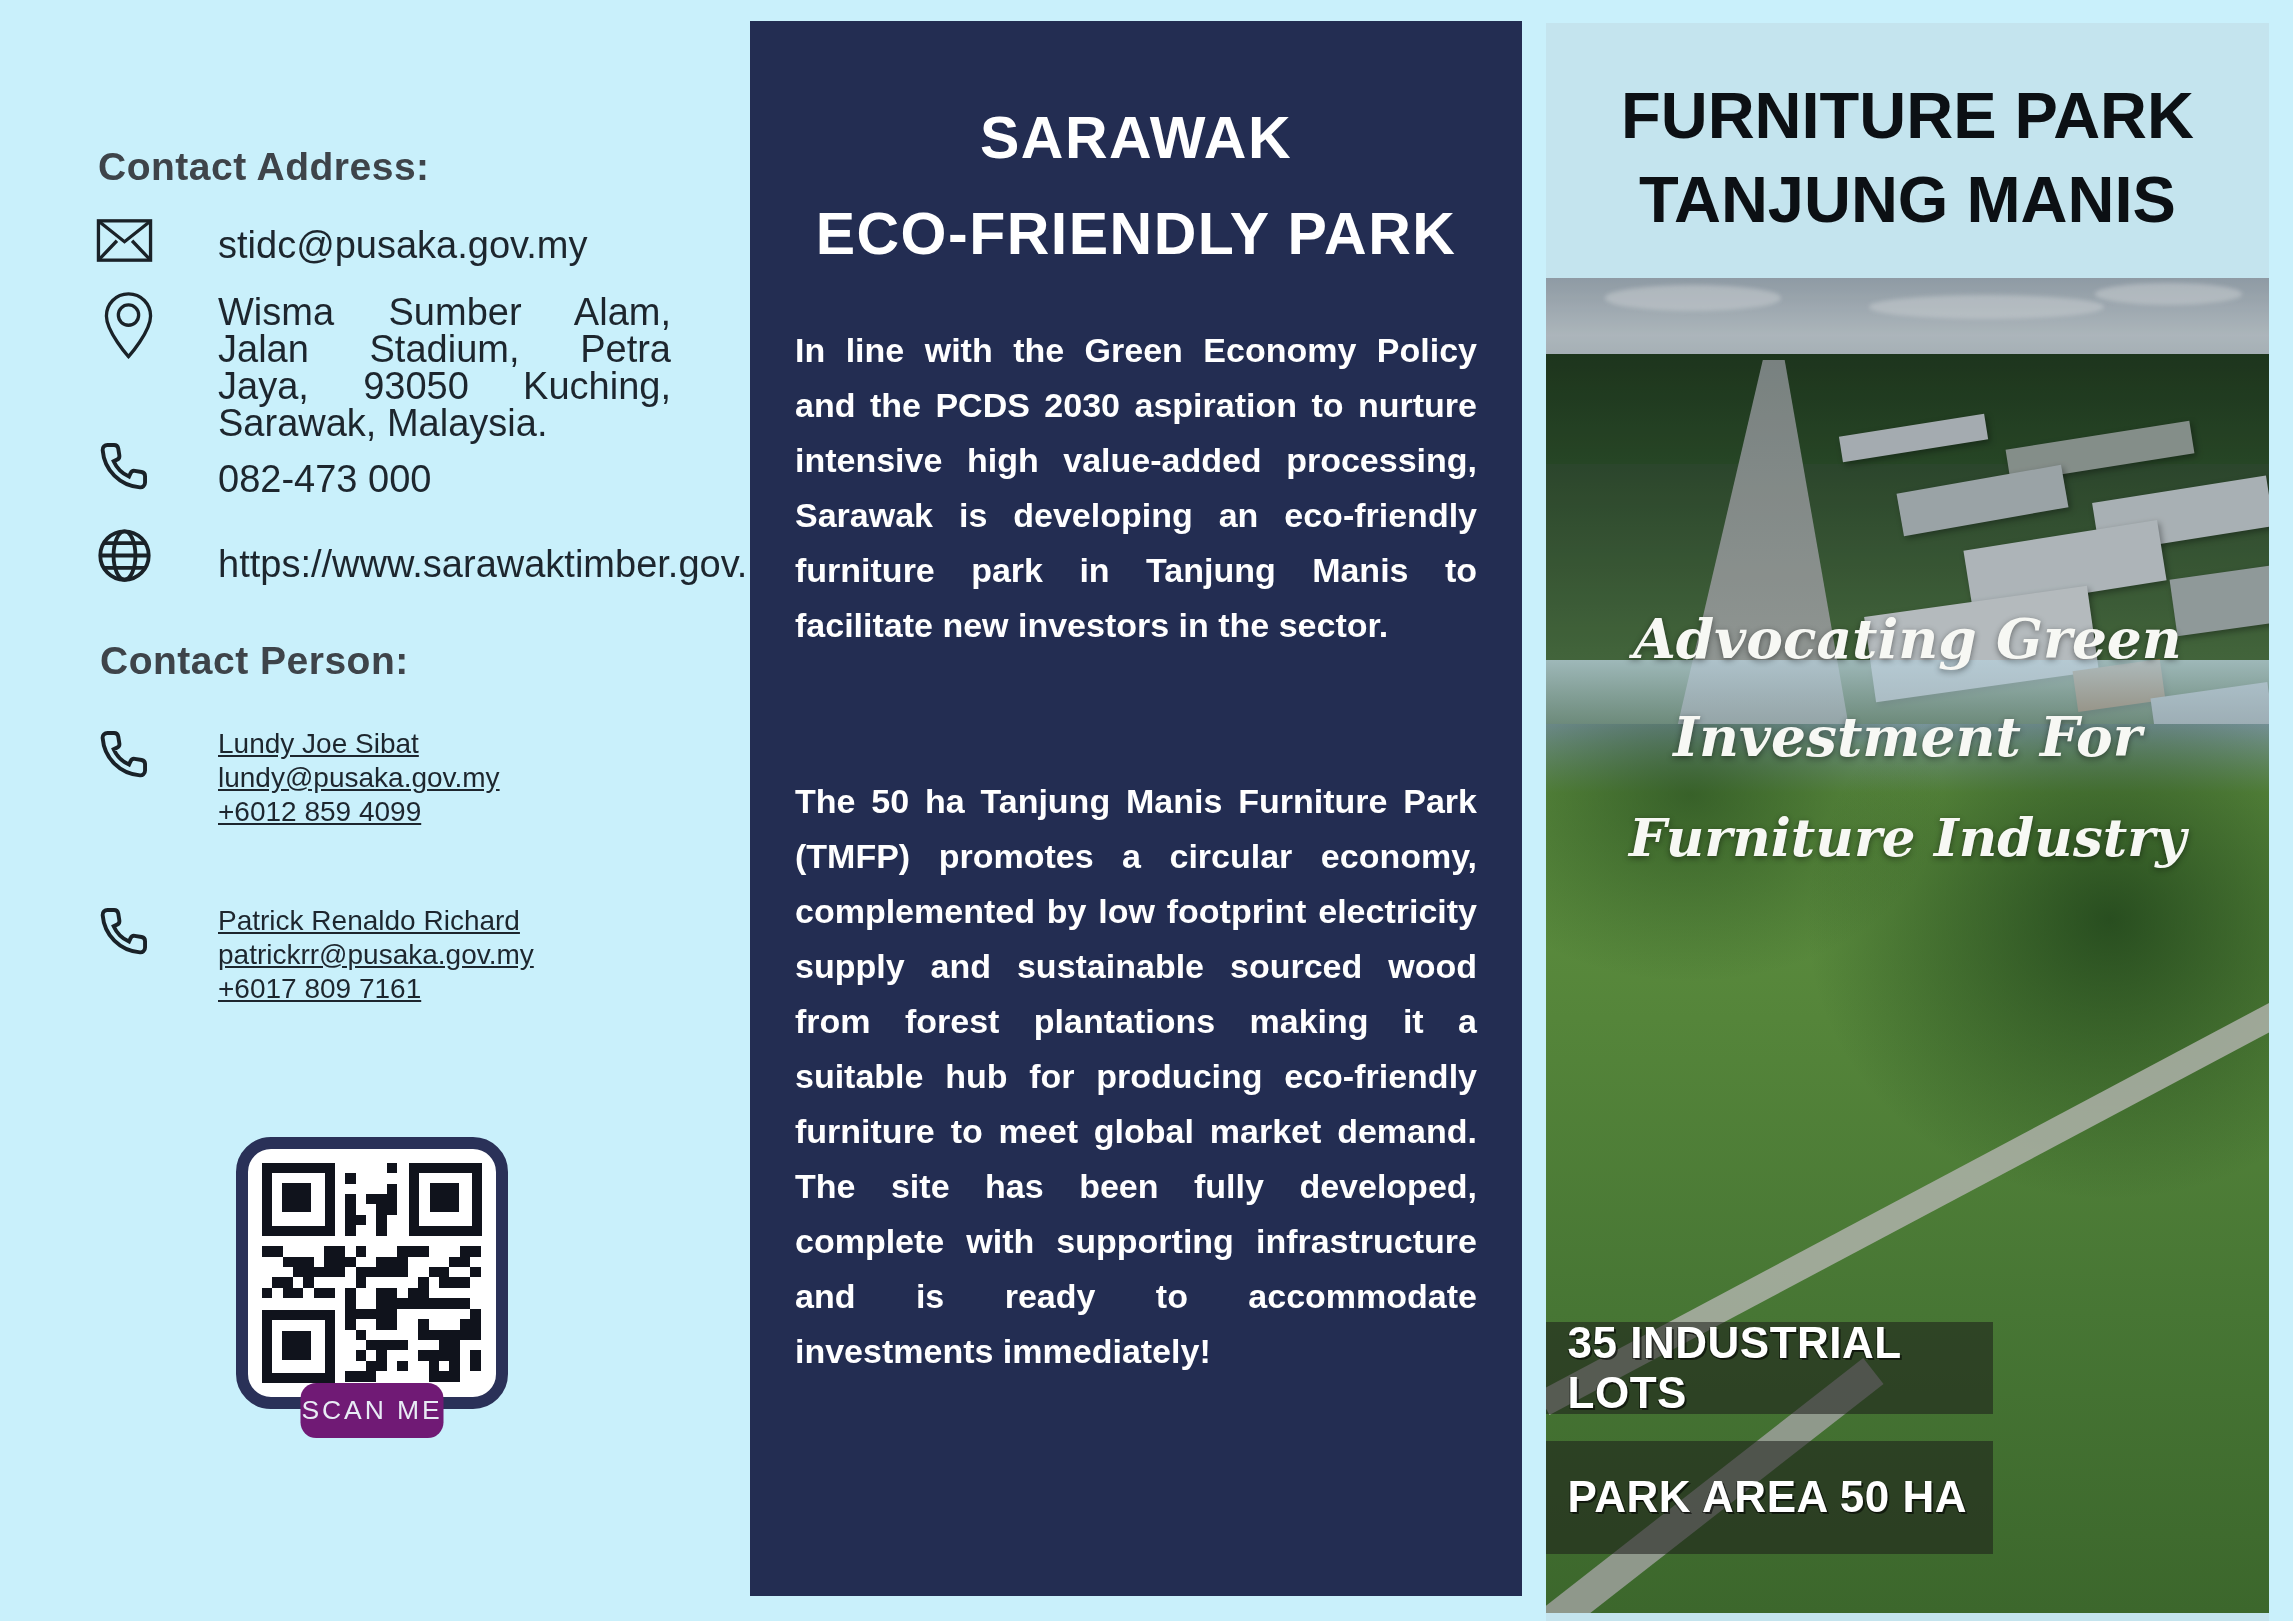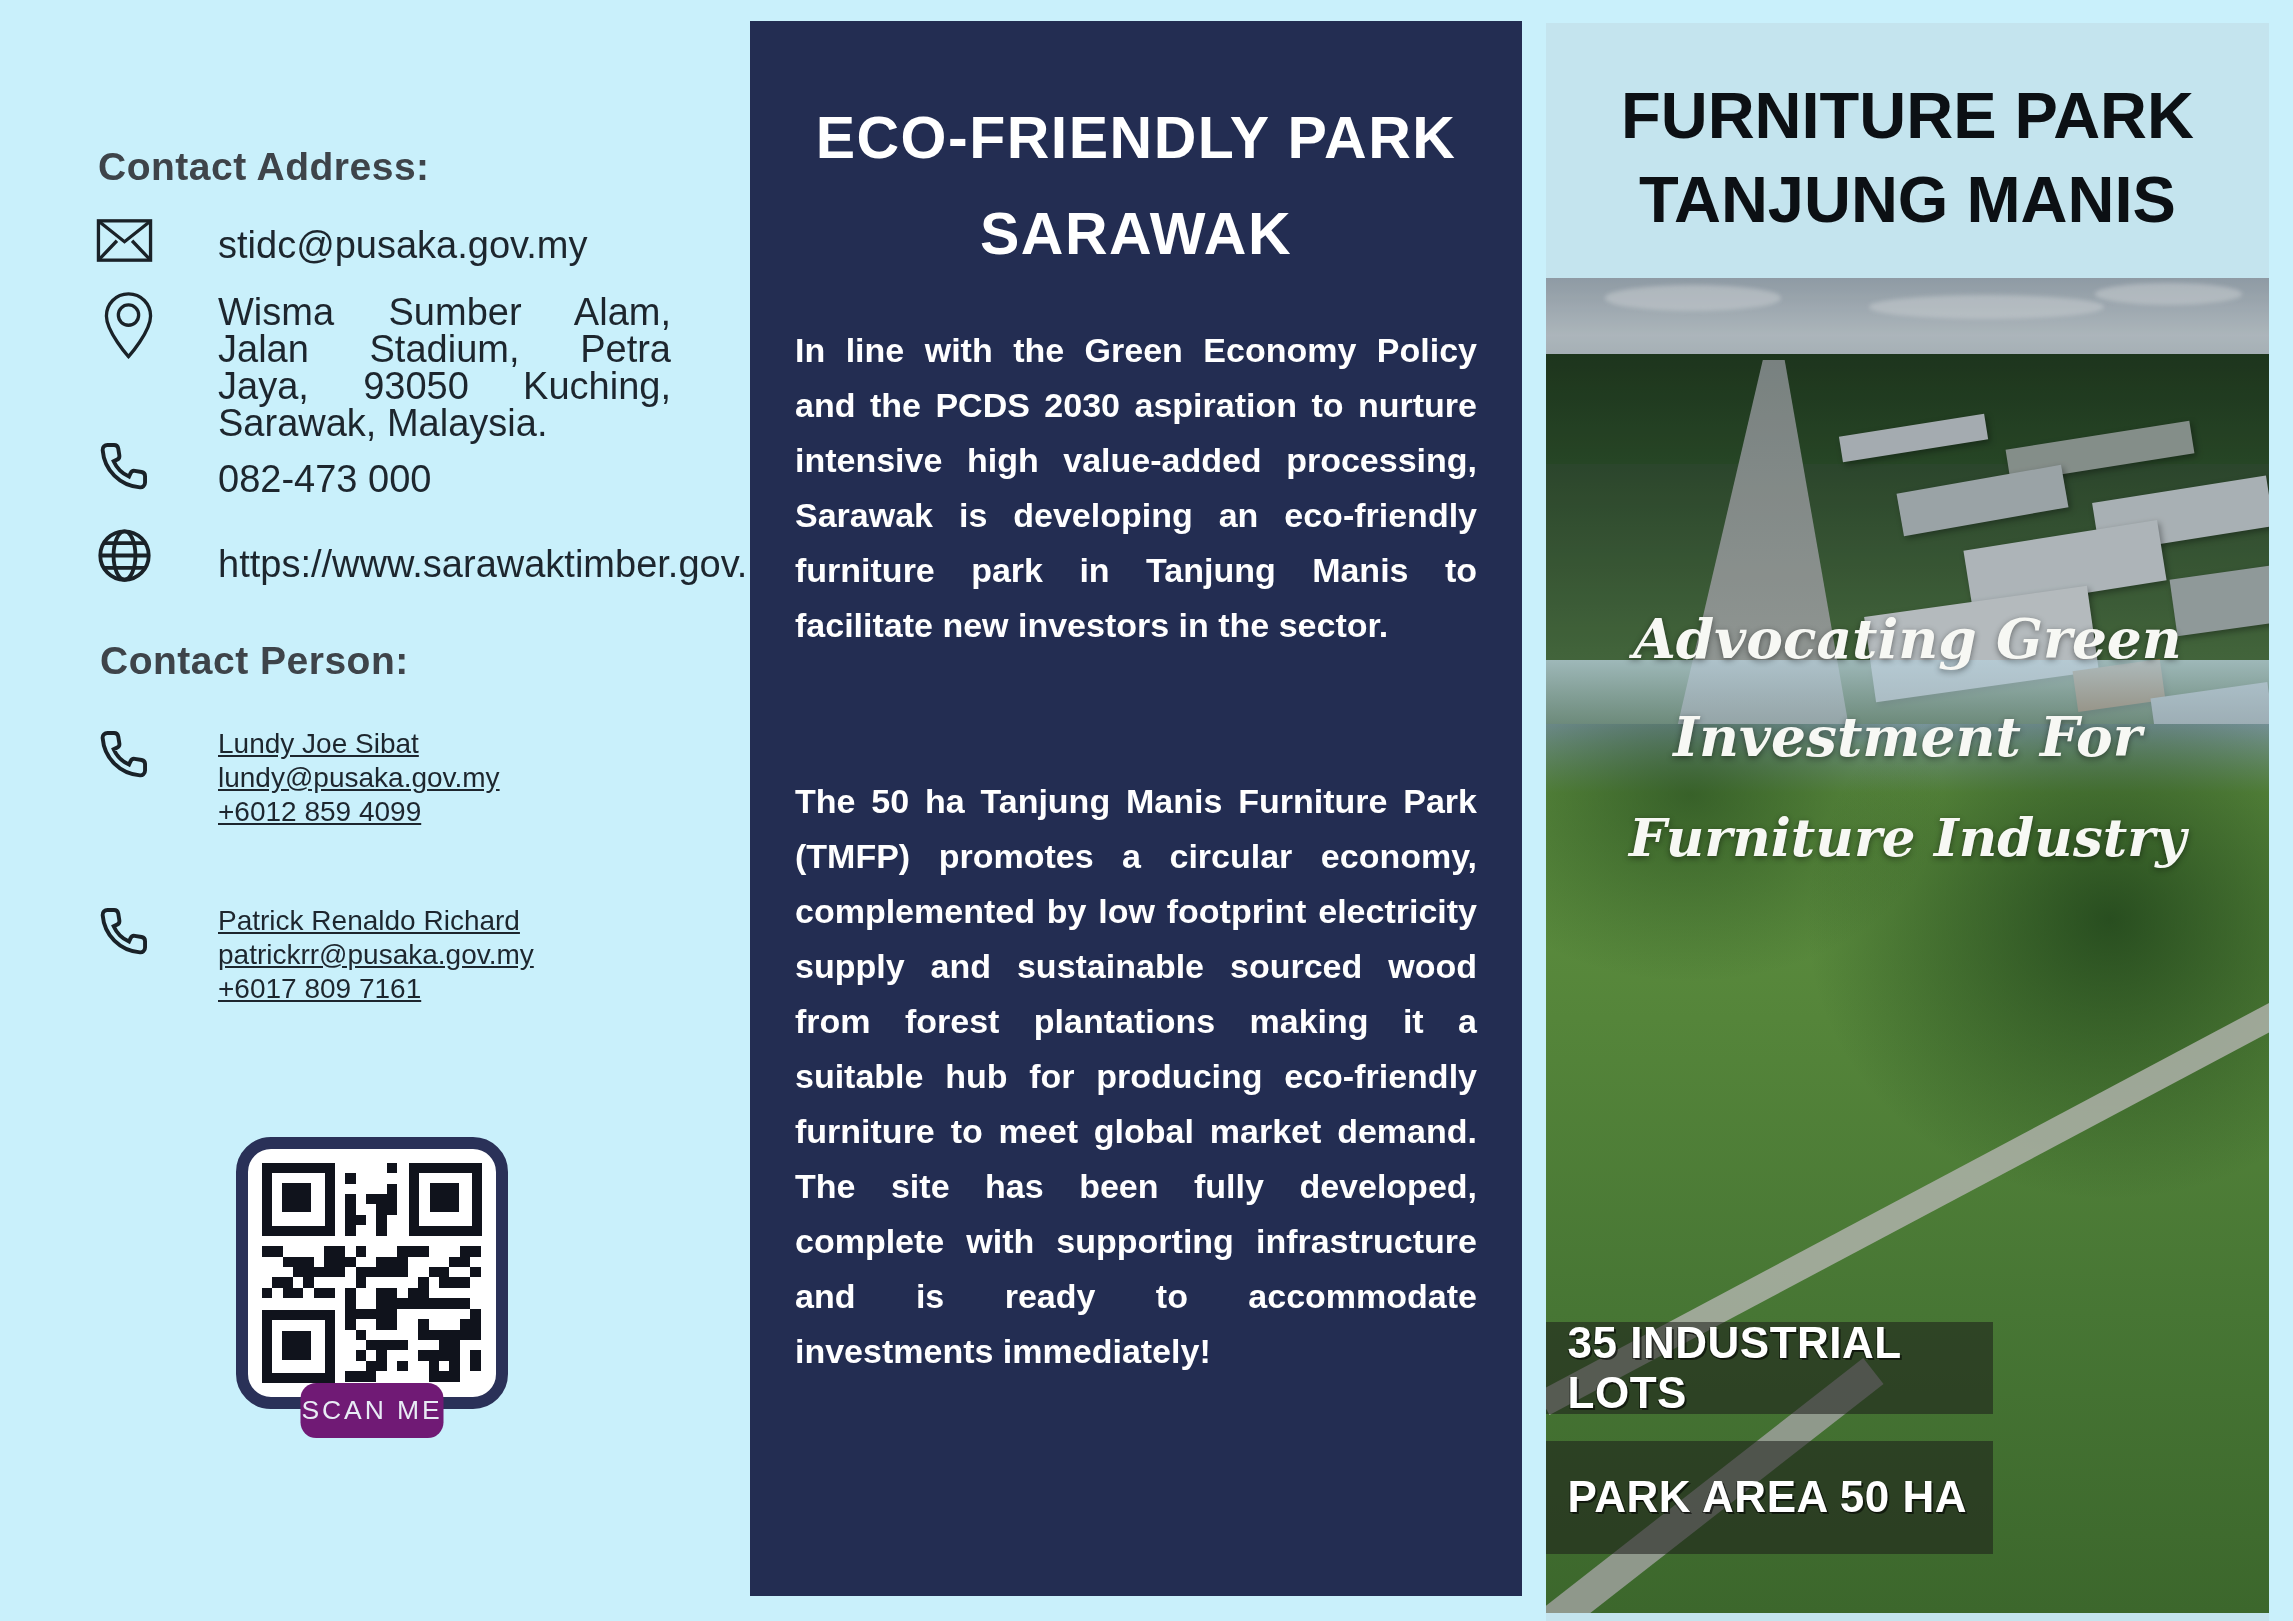--- a/index.html
+++ b/index.html
@@ -594,22 +594,22 @@
         <div class="finder f-bl"></div>
         <div class="scan-badge">
           <span>SCAN ME</span>
         </div>
       </div>
     </div>
   </section>
 
   <section class="panel-middle">
     <h1 class="mp-title">
+      <span style="display:block">SARAWAK</span>
       <span style="display:block">ECO-FRIENDLY PARK</span>
-      <span style="display:block">SARAWAK</span>
     </h1>
     <p class="mp-para p1">In line with the Green Economy Policy and the PCDS 2030 aspiration to nurture intensive high value-added processing, Sarawak is developing an eco-friendly furniture park in Tanjung Manis to facilitate new investors in the sector.</p>
     <p class="mp-para p2">The 50 ha Tanjung Manis Furniture Park (TMFP) promotes a circular economy, complemented by low footprint electricity supply and sustainable sourced wood from forest plantations making it a suitable hub for producing eco-friendly furniture to meet global market demand. The site has been fully developed, complete with supporting infrastructure and is ready to accommodate investments immediately!</p>
   </section>
 
   <section class="panel-right">
     <h1 class="rp-title">
       <span style="display:block">FURNITURE PARK</span>
       <span style="display:block">TANJUNG MANIS</span>
     </h1>

